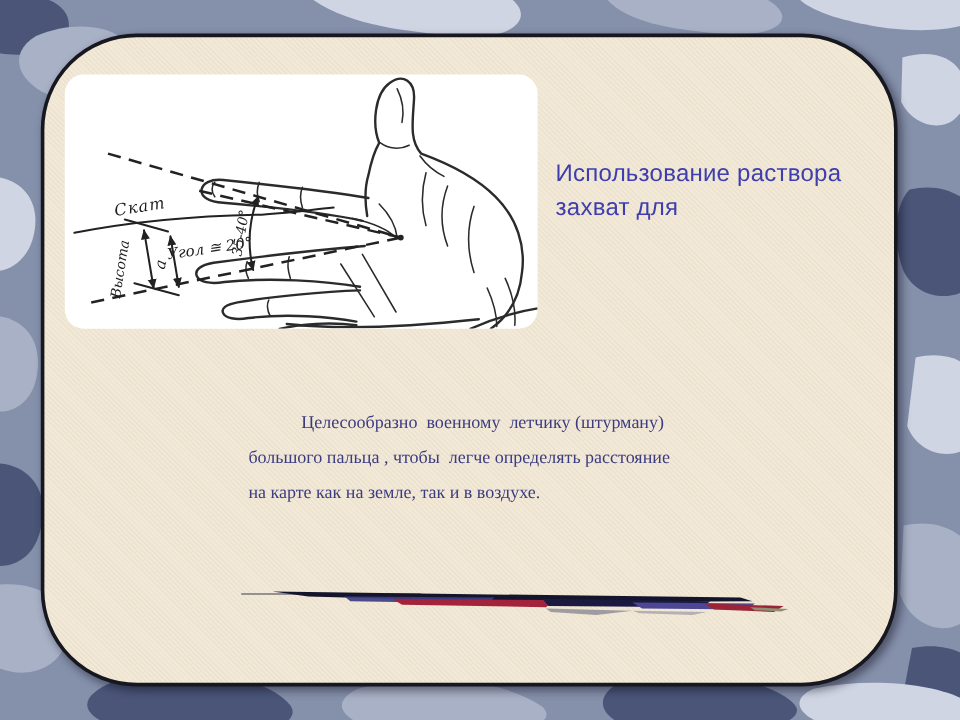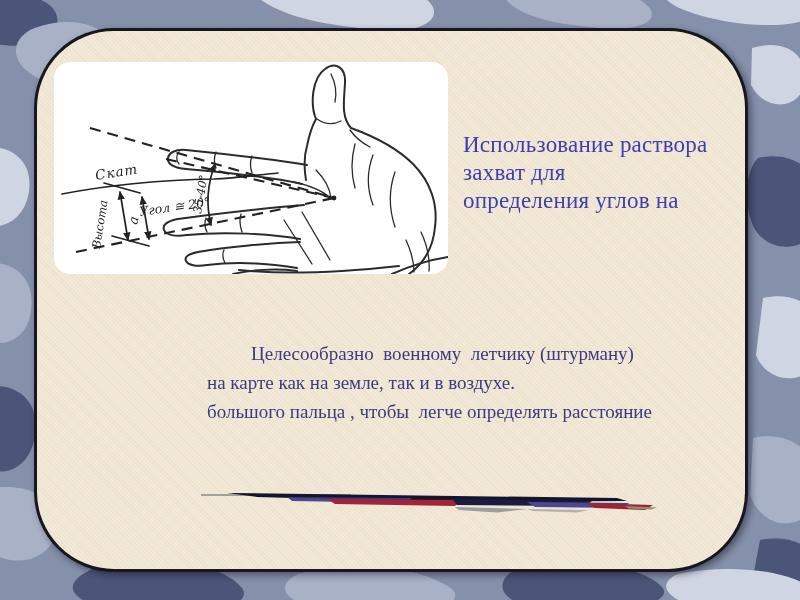--- a/index.html
+++ b/index.html
@@ -9,25 +9,25 @@
   .panel{position:absolute;left:34px;top:28px;width:714px;height:544px;
          box-sizing:border-box;border:3px solid #17171f;border-radius:80px;
          background-color:#f2e8d6;
          background-image:repeating-linear-gradient(45deg,rgba(120,100,70,.05) 0 1px,rgba(0,0,0,0) 1px 3px),
                           repeating-linear-gradient(-45deg,rgba(255,255,255,.06) 0 1px,rgba(0,0,0,0) 1px 3px);
          box-shadow:3px 3px 7px rgba(10,10,25,.45);}
   .card{position:absolute;left:17px;top:31px;width:394px;height:212px;
         background:#ffffff;border-radius:16px;overflow:hidden;}
   .card svg{display:block;width:394px;height:212px;}
   .title{position:absolute;left:426px;top:100px;width:300px;
-         color:#3e3eae;font-size:23px;line-height:28px;letter-spacing:.2px;font-family:Liberation Serif, serif;}
+         color:#3e3eae;font-size:20px;line-height:28px;letter-spacing:.2px;}
   .title div{white-space:pre;}
   .bodytext{position:absolute;left:170px;top:308px;width:560px;
             font-family:"Liberation Serif",serif;color:#3b3b80;
-            font-size:19px;line-height:29px;}
+            font-size:15px;line-height:29px;}
   .bodytext div{white-space:pre;}
   .bodytext div:first-child{text-indent:44px;}
   .divider{position:absolute;left:160px;top:455px;width:460px;height:28px;display:block;}
   .diagram-label{font-family:"DejaVu Serif",serif;font-style:italic;fill:#1e1e1e;}
 </style>
 </head>
 <body>
 
 <div class="stage">
 
@@ -116,27 +116,26 @@
         <text class="diagram-label" x="46" y="187" font-size="11.5" transform="rotate(-81 46 187)">Высота</text>
         <text class="diagram-label" x="83" y="163" font-size="13" transform="rotate(-78 83 163)">а</text>
         <text class="diagram-label" x="86" y="154" font-size="12.5" transform="rotate(-8 86 154)">Угол ≅ 20°</text>
         <text class="diagram-label" x="147" y="152" font-size="11.5" transform="rotate(-80 147 152)">35-40°</text>
       </svg>
     </div>
 
     <div class="title">
       <div>Использование раствора</div>
       <div>захват для</div>
-      <div>определения углов на</div>
     </div>
 
     <div class="bodytext">
       <div>Целесообразно  военному  летчику (штурману)</div>
+      <div>большого пальца , чтобы  легче определять расстояние</div>
       <div>на карте как на земле, так и в воздухе.</div>
-      <div>большого пальца , чтобы  легче определять расстояние</div>
     </div>
 
     <svg class="divider" viewBox="0 0 460 28" preserveAspectRatio="none" aria-hidden="true">
       <rect x="4" y="8.2" width="150" height="1.6" fill="#8f8f8f"></rect>
       <polygon points="30,7 420,12 430,15 240,16 60,11" fill="#14142c"></polygon>
       <polygon points="90,11 215,12 210,17 95,15" fill="#3d3d85" opacity="0.92"></polygon>
       <polygon points="130,13 265,14 258,20 138,18" fill="#a3243a"></polygon>
       <polygon points="255,13 395,15 388,20 260,19" fill="#1b1b42"></polygon>
       <polygon points="330,16 432,17 426,22 338,21" fill="#4c4694"></polygon>
       <polygon points="390,17 456,19 448,24 398,22" fill="#9c2436"></polygon>

